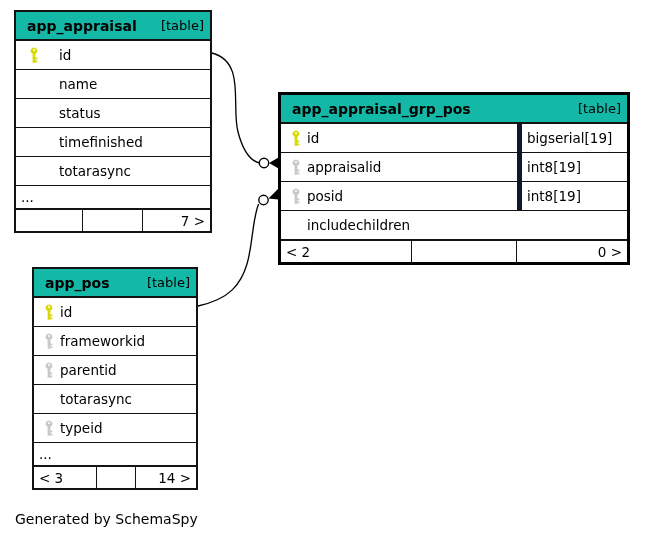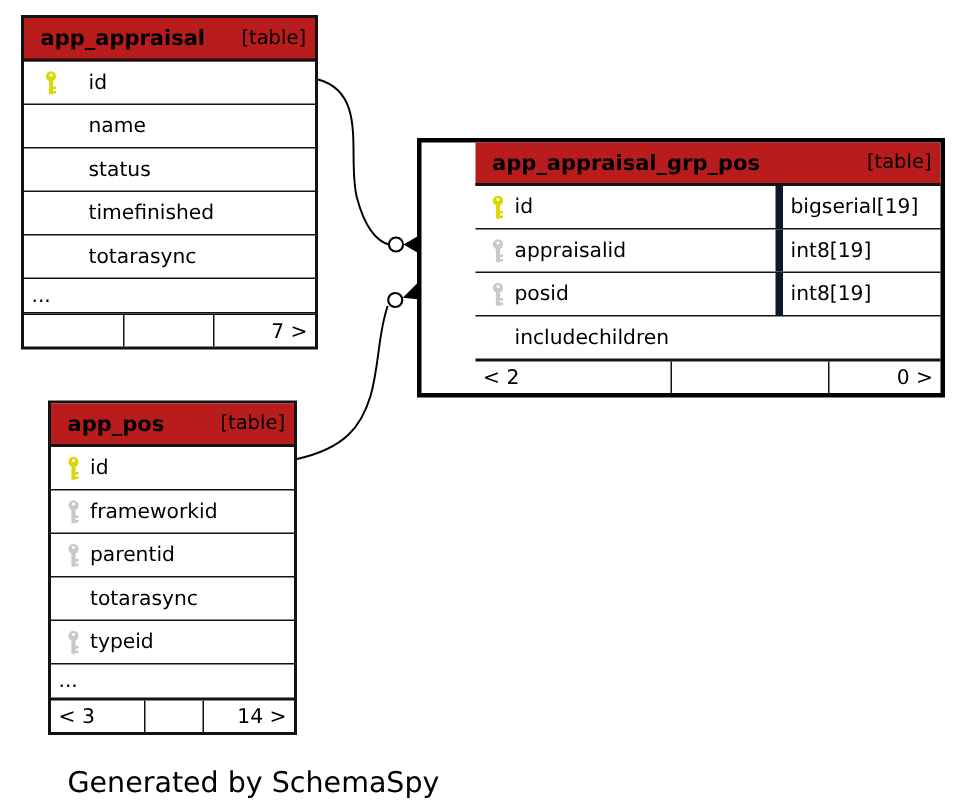--- a/index.html
+++ b/index.html
@@ -1,23 +1,23 @@
 <!DOCTYPE html>
 <html><head>
 <meta charset="utf-8">
 <style>
   html,body{margin:0;padding:0;}
   body{width:649px;height:541px;background:#ffffff;font-family:"DejaVu Sans",sans-serif;color:#000;}
   .canvas{position:relative;width:649px;height:541px;overflow:hidden;background:#fff;}
   .rel-layer{position:absolute;left:0;top:0;width:649px;height:541px;}
 
   .dbtable{position:absolute;background:#fff;border:2px solid #131313;box-sizing:border-box;}
-  .dbtable.focus{border:3px solid #000;padding-left:36px;}
-
-  .thead{height:27px;background:#b91c1c;border-bottom:2px solid #131313;
+  .dbtable.focus{border:3px solid #000;}
+
+  .thead{height:27px;background:#14b8a6;border-bottom:2px solid #131313;
          display:flex;align-items:center;justify-content:space-between;
          padding:0 6px 0 11px;}
   .tname{font-weight:bold;font-size:14px;white-space:nowrap;}
   .ttag{font-size:13px;white-space:nowrap;}
 
   .trow{height:28px;border-bottom:1px solid #131313;display:flex;align-items:center;}
   .kslot{display:flex;align-items:center;justify-content:flex-start;}
   .t1 .kslot{width:30px;padding-left:13px;}
   .t2 .kslot,.t3 .kslot{width:16px;padding-left:10px;}
   .cname{font-size:13.5px;white-space:nowrap;}
@@ -34,21 +34,21 @@
              padding-left:5px;font-size:13.5px;}
   .tfoot{height:21px;border-top:1px solid #131313;display:flex;align-items:stretch;font-size:13.5px;}
   .fcell{display:flex;align-items:center;}
   .fcell.c1{padding-left:5px;border-right:1px solid #131313;}
   .fcell.c2{border-right:1px solid #131313;}
   .fcell.c3{flex:1;justify-content:flex-end;padding-right:5px;}
   .t1 .fcell.c1{width:61px;} .t1 .fcell.c2{width:59px;}
   .t2 .fcell.c1{width:125px;} .t2 .fcell.c2{width:104px;}
   .t3 .fcell.c1{width:57px;} .t3 .fcell.c2{width:38px;}
 
-  .caption{position:absolute;left:15px;top:511px;font-size:19px;margin-left:30px;}
+  .caption{position:absolute;left:15px;top:511px;font-size:14px;}
 </style>
 </head>
 <body>
 
 <div class="canvas">
 
   <svg class="rel-layer" viewBox="0 0 649 541">
     <path d="M 212,53 C 246,62 231,105 238,132 C 243,151 251,161 259.5,163" fill="none" stroke="#000" stroke-width="1.3"></path>
     <path d="M 198,306 C 230,299 241,284 247,264 C 253,243 252,222 258.5,204" fill="none" stroke="#000" stroke-width="1.3"></path>
     <circle cx="264" cy="163" r="4.7" fill="#fff" stroke="#000" stroke-width="1.4"></circle>

